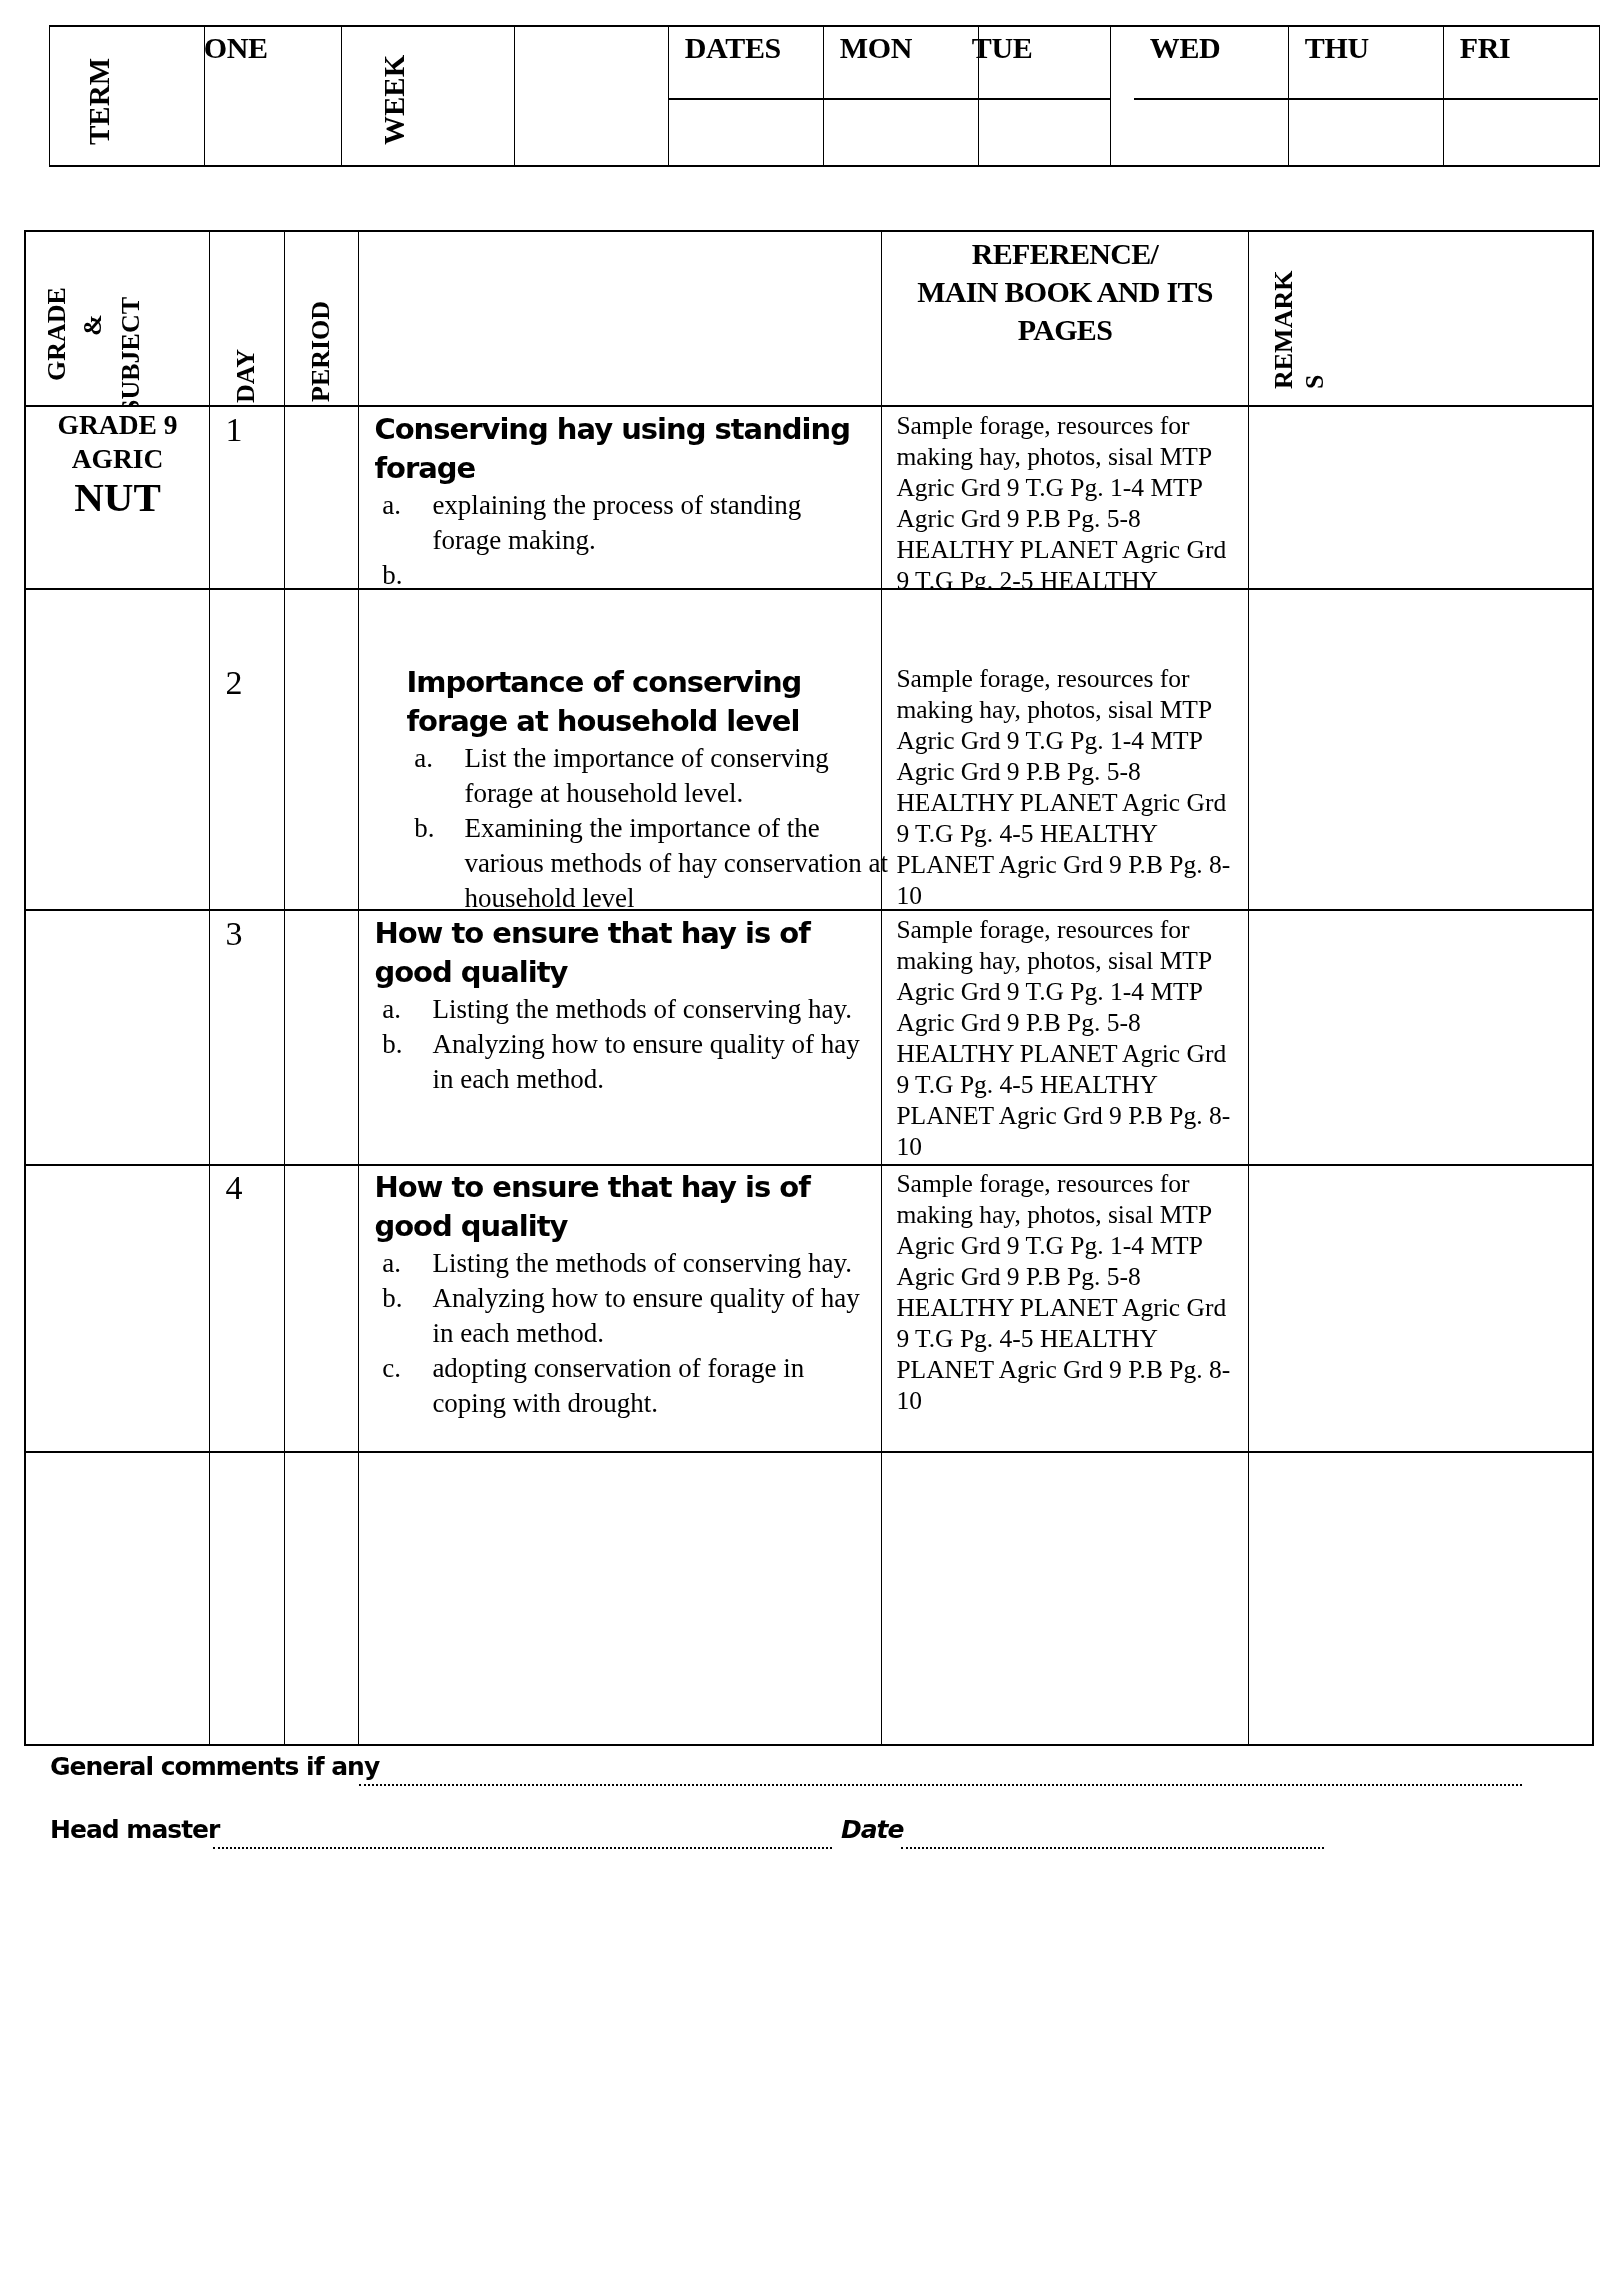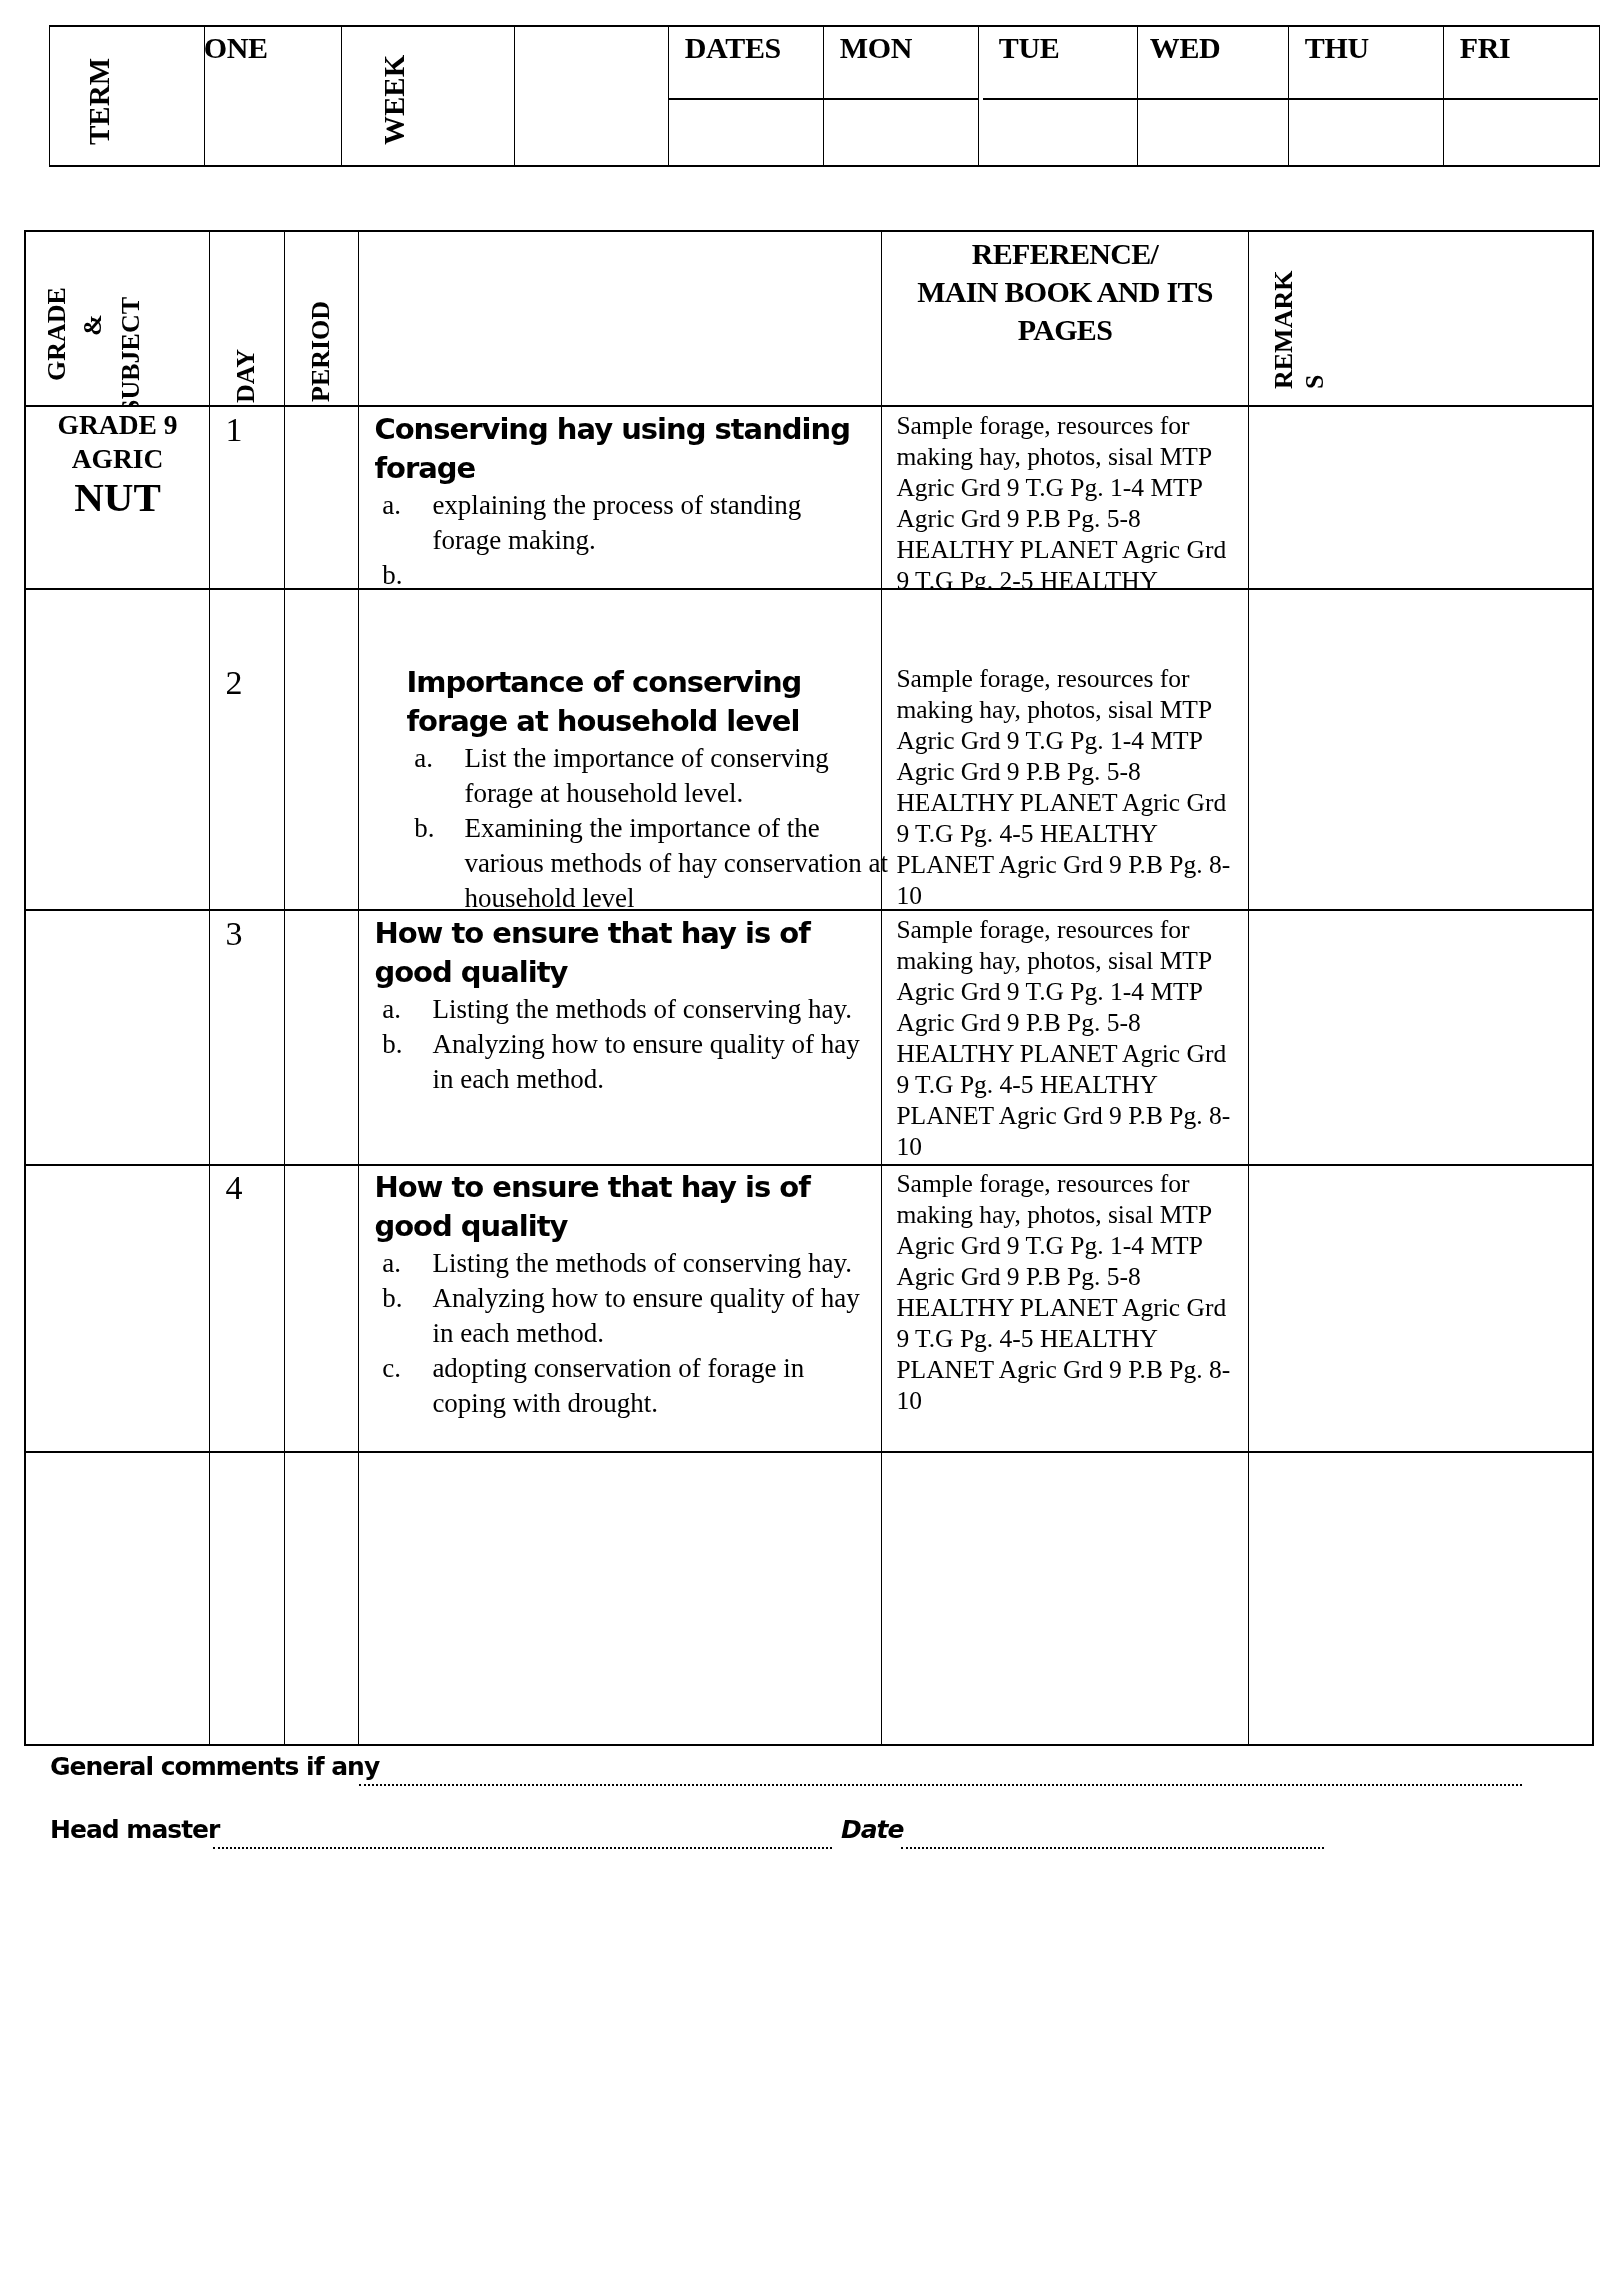--- a/index.html
+++ b/index.html
@@ -66,21 +66,21 @@
         <span class="top-label">DATES</span>
       </div>
     <div class="day-slot lower"></div>
   </div>
   <div class="tcell" style="left:774px;width:155px;">
     <div class="day-slot upper">
         <span class="top-label">MON</span>
       </div>
     <div class="day-slot lower"></div>
   </div>
-  <div class="tcell" style="left:933px;width:155px;">
+  <div class="tcell" style="left:906px;width:155px;">
     <div class="day-slot upper">
         <span class="top-label">TUE</span>
       </div>
     <div class="day-slot lower"></div>
   </div>
   <div class="tcell" style="left:1084px;width:155px;">
     <div class="day-slot upper">
         <span class="top-label">WED</span>
       </div>
     <div class="day-slot lower"></div>

